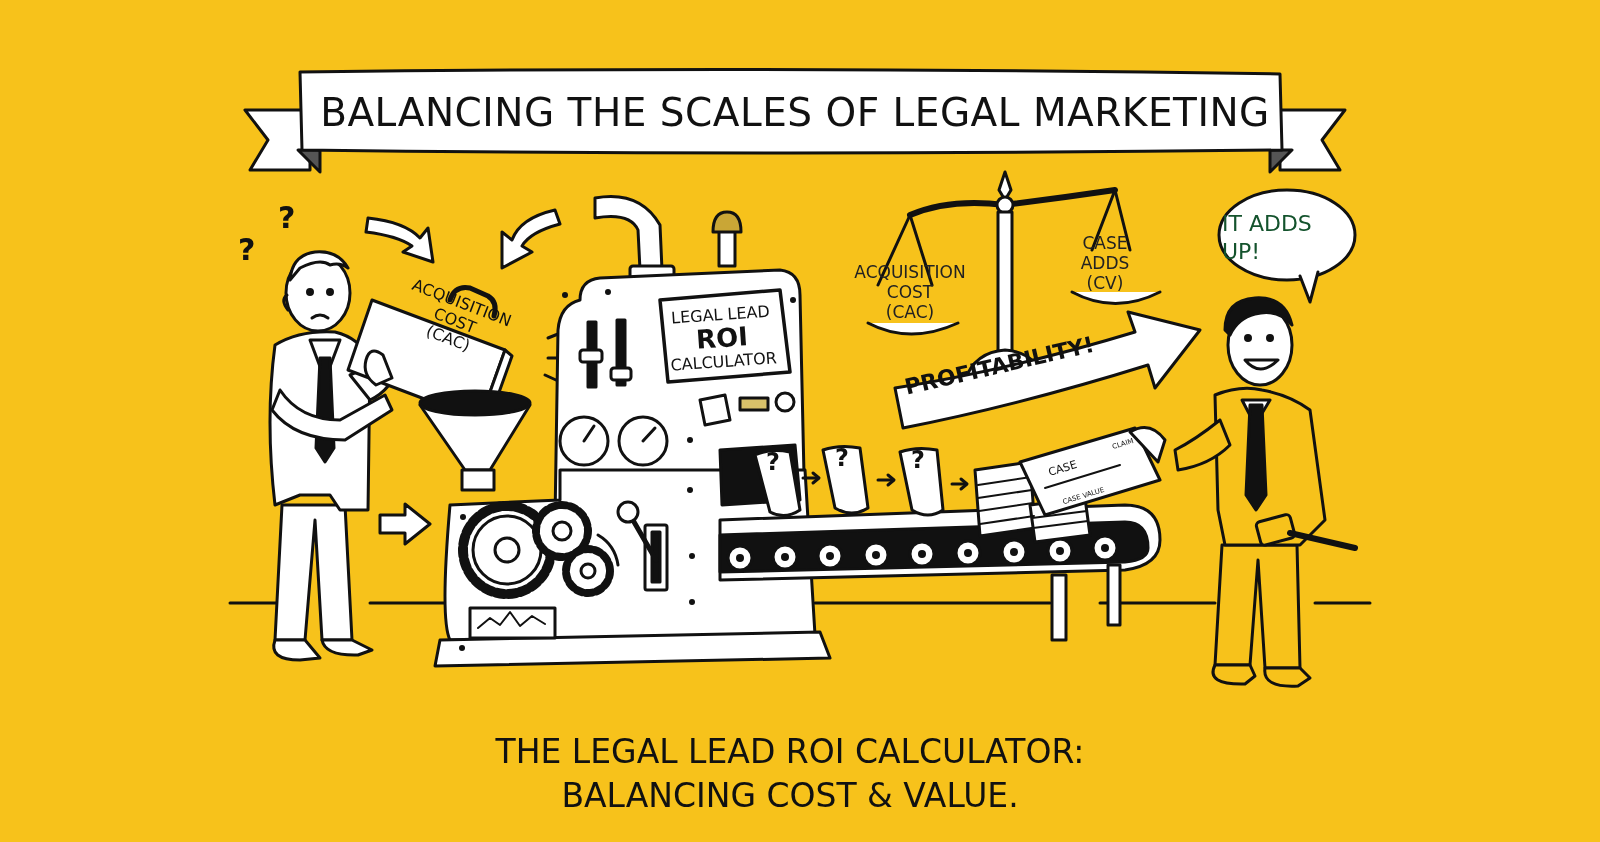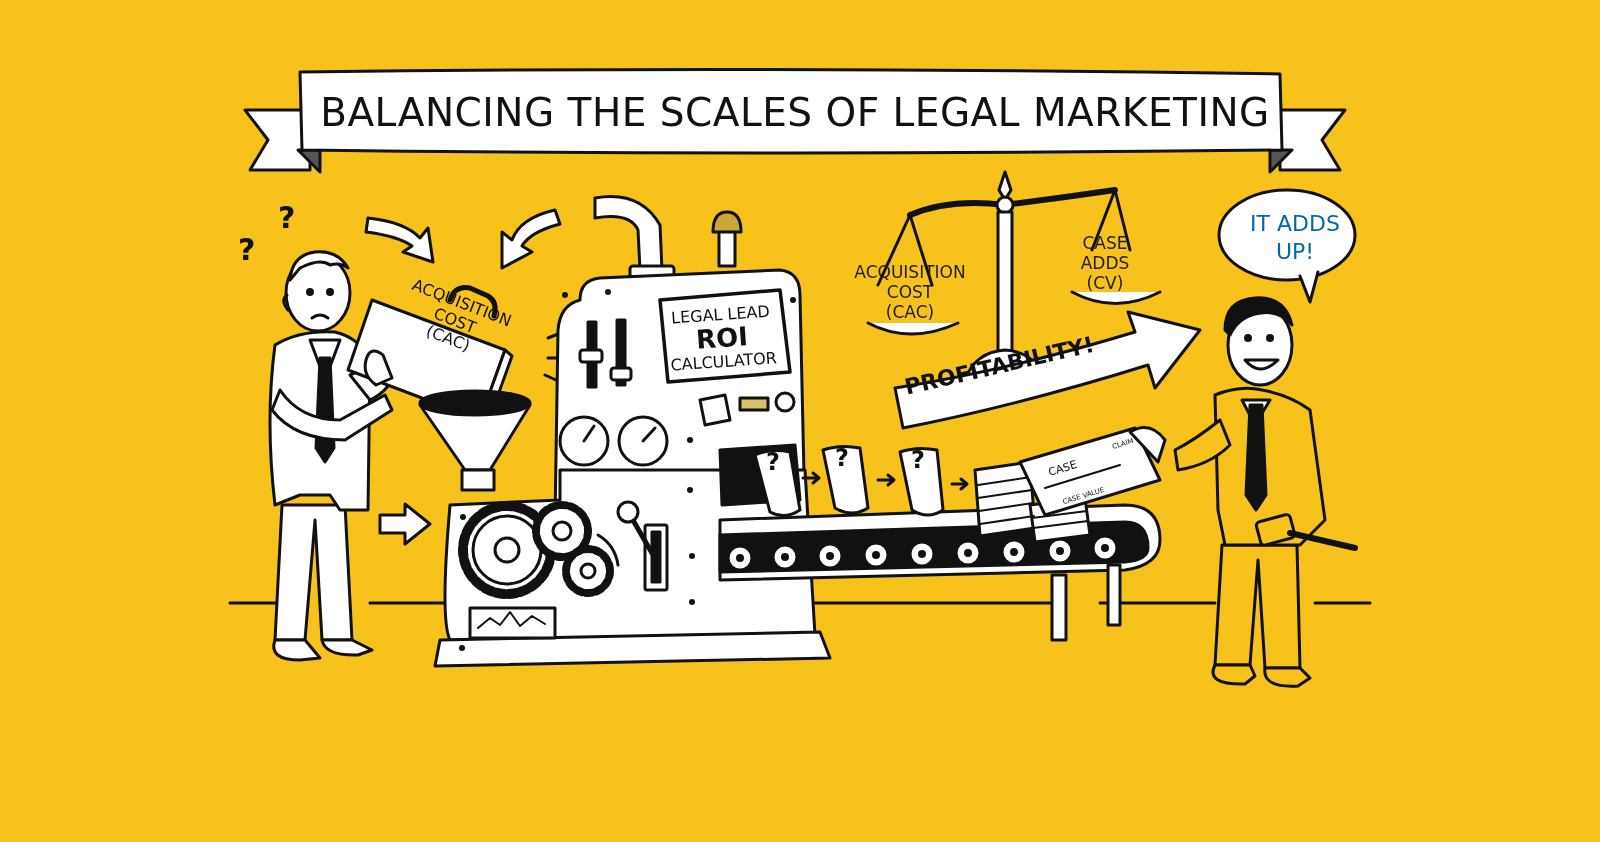--- a/index.html
+++ b/index.html
@@ -16,21 +16,21 @@
     font-family:"DejaVu Sans", sans-serif; font-size:39px; letter-spacing:0.5px;
     color:#111; font-weight:normal;
   }
   .caption {
     position:absolute; left:400px; top:730px; width:780px;
     text-align:center; font-family:"DejaVu Sans", sans-serif;
     font-size:33px; line-height:44px; color:#111;
   }
   .bubble-text {
     position:absolute; left:1222px; top:210px; width:130px;
-    text-align:center; font-size:22px; line-height:28px; color:#0369a1;padding-left:8px;
+    text-align:left; font-size:22px; line-height:28px; color:#14532d;
   }
   .panel-text {
     position:absolute; left:662px; top:305px; width:120px; text-align:center;
     color:#111; transform:rotate(-4deg);
   }
   .panel-text .l1 { font-size:16px; display:block; }
   .panel-text .l2 { font-size:26px; font-weight:bold; display:block; line-height:28px; }
   .panel-text .l3 { font-size:16px; display:block; }
   .case-text {
     position:absolute; left:385px; top:292px; width:140px; text-align:center;
@@ -323,13 +323,15 @@
 </div>
 
 <div class="profit-text">PROFITABILITY!</div>
 
 <div class="bubble-text">
   <div>IT ADDS</div>
   <div>UP!</div>
 </div>
 
 <div class="caption">
+  <div>THE LEGAL LEAD ROI CALCULATOR:</div>
+  <div>BALANCING COST &amp; VALUE.</div>
 </div>
 
 </body></html>

